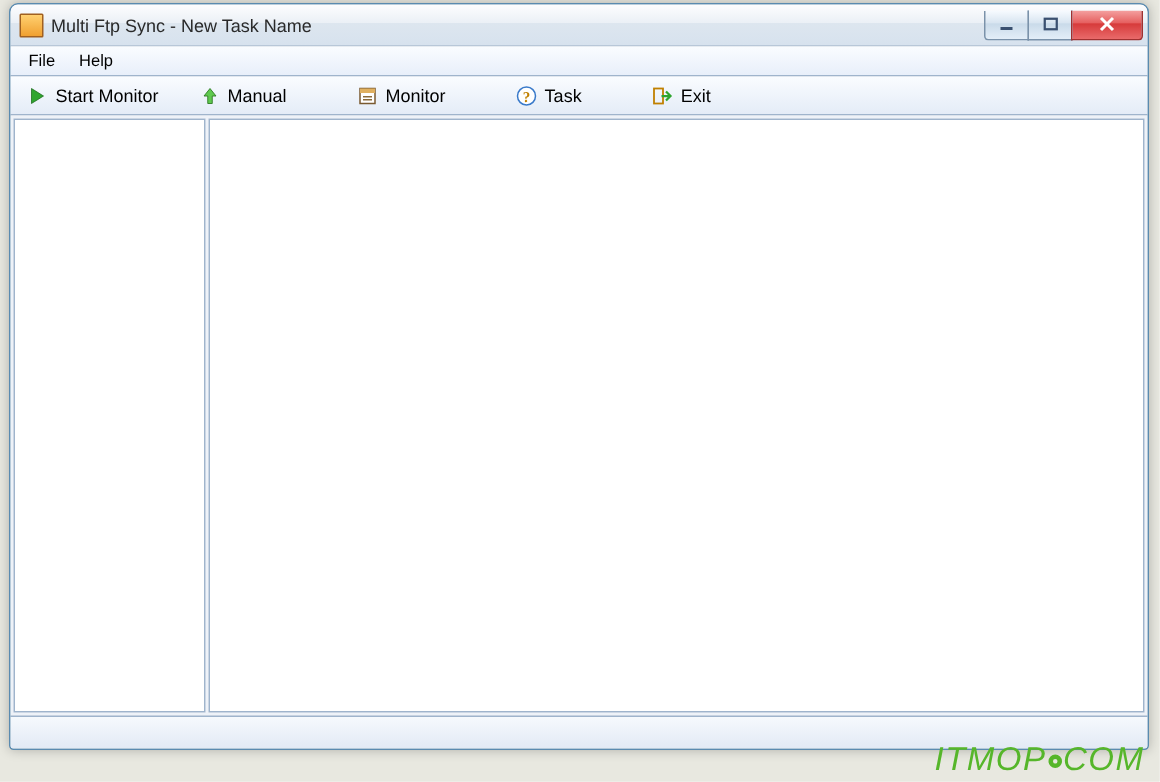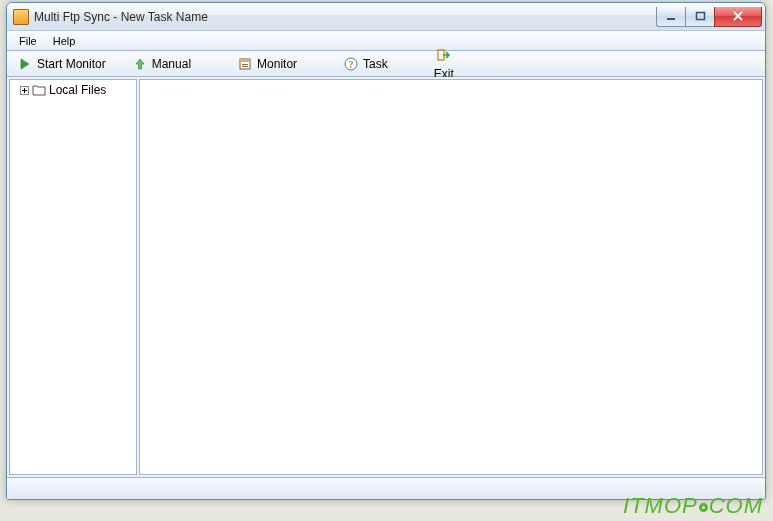--- a/index.html
+++ b/index.html
@@ -214,44 +214,33 @@
     </div>
     <div class="tool-btn" style="margin-left:20px;">
       <span class="tool-icon">
         <svg width="14" height="14" viewBox="0 0 14 14">
             <circle cx="7" cy="7" r="6" fill="#fff" stroke="#3a7aca"></circle>
             <text x="7" y="11" text-anchor="middle" font-size="10" font-weight="bold" fill="#c08000" font-family="Georgia">?</text>
           </svg>
       </span>
       <span>Task</span>
     </div>
-    <div class="tool-btn" style="margin-left:20px;flex-direction:column;">
+    <div class="tool-btn" style="margin-left:20px;">
       <span class="tool-icon">
         <svg width="14" height="14" viewBox="0 0 14 14">
             <rect x="1" y="2" width="6" height="10" fill="none" stroke="#c08000" stroke-width="1.2"></rect>
             <path d="M6 7 L12 7 M9 4 L12 7 L9 10" fill="none" stroke="#2fa52f" stroke-width="1.5"></path>
           </svg>
       </span>
       <span>Exit</span>
     </div>
   </div>
 
   <div class="client">
     <div class="tree-panel">
-      <div class="tree-item">
-        <svg class="tree-toggle" viewBox="0 0 9 9">
-            <rect x="0.5" y="0.5" width="8" height="8" fill="#fff" stroke="#888"></rect>
-            <line x1="2" y1="4.5" x2="7" y2="4.5" stroke="#000"></line>
-            <line x1="4.5" y1="2" x2="4.5" y2="7" stroke="#000"></line>
-          </svg>
-        <svg class="folder-icon" viewBox="0 0 14 12">
-            <path d="M1 2 L5 2 L6 3 L13 3 L13 11 L1 11 Z" fill="#fff" stroke="#555"></path>
-          </svg>
-        <span>Local Files</span>
-      </div>
     </div>
     <div class="content-panel"></div>
   </div>
 
   <div class="statusbar"></div>
 
 </div>
 
 <div class="watermark">
   <span>ITMOP</span><span class="dot"></span><span>COM</span>

